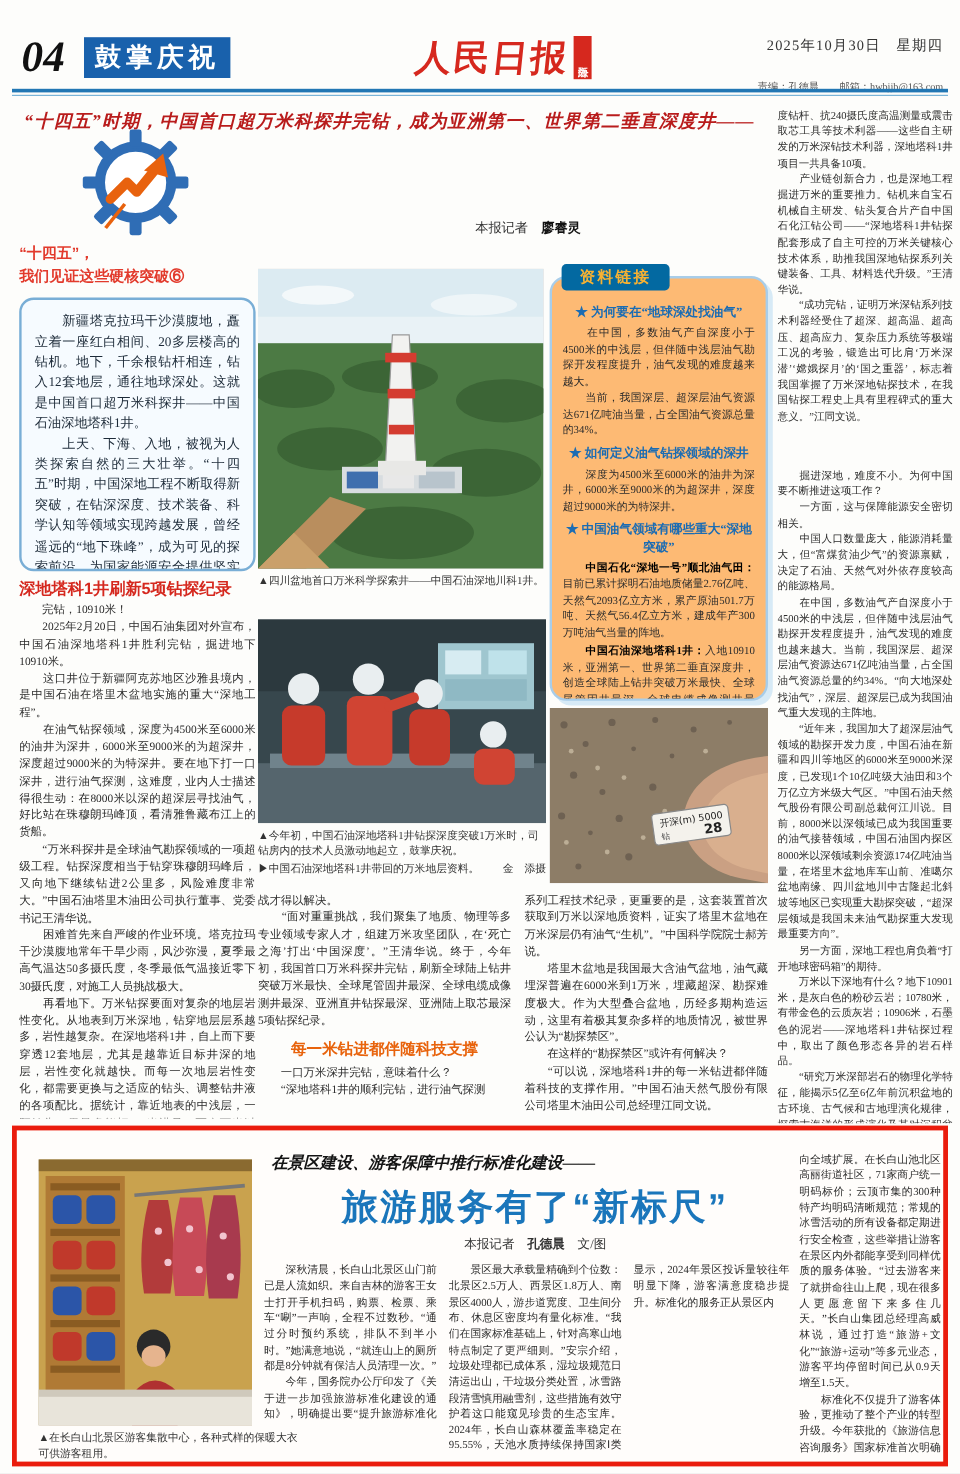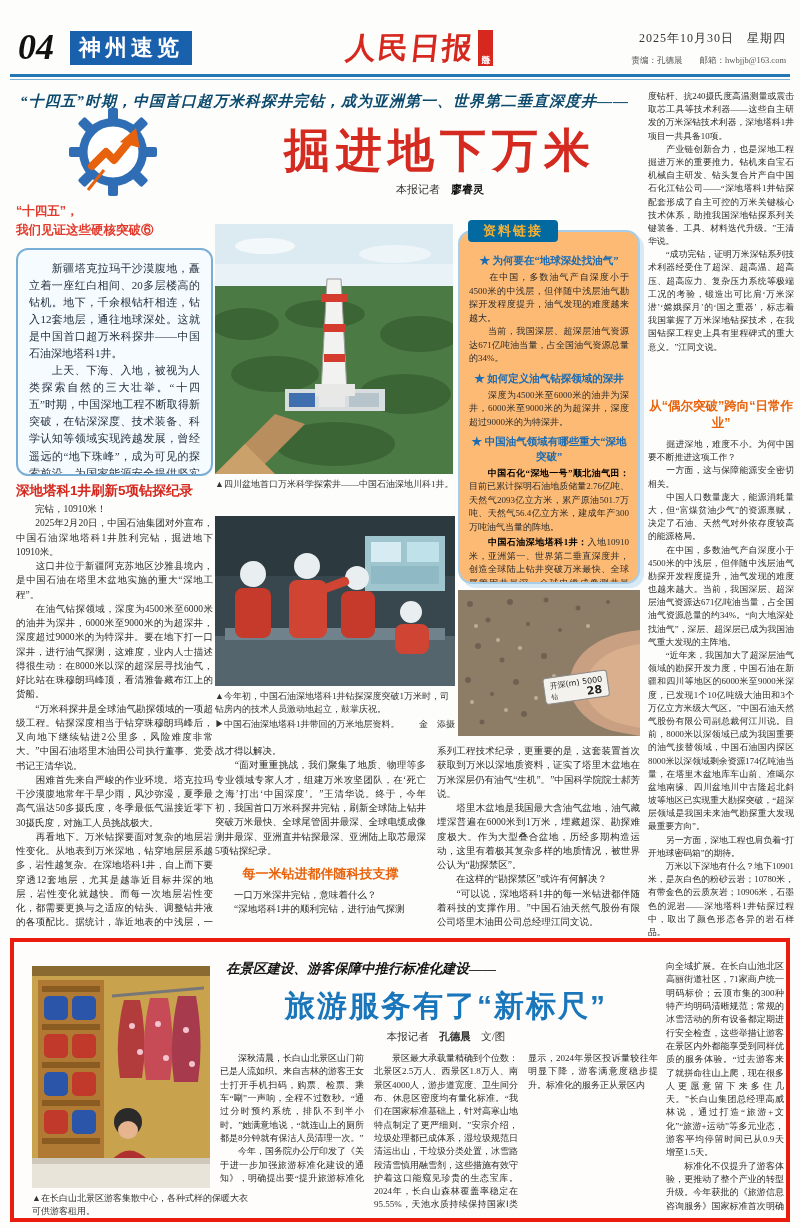--- a/index.html
+++ b/index.html
@@ -9,24 +9,24 @@
 
   
   .hdr-rule { position:absolute; left:10px; right:10px; top:74px; border-top:3px solid #2277b4; }
   .hdr-rule2 { position:absolute; left:10px; right:10px; top:79px; border-top:1px solid #7ab4d8; }
   .pagenum { position:absolute; left:18px; top:26px; font-size:36px; font-weight:bold; font-style:italic; color:#111; font-family:"Liberation Serif",serif; }
   .section-box { position:absolute; left:70px; top:31px; width:122px; height:34px; background:#1961ac; color:#fff; font-weight:bold; font-size:22px; letter-spacing:4px; text-align:center; line-height:34px; font-family:"Liberation Sans",sans-serif; }
   .masthead { position:absolute; left:330px; top:28px; width:160px; text-align:center; color:#d6281e; font-weight:bold; font-size:30px; letter-spacing:2px; transform:skewX(-6deg); }
   .seal { position:absolute; left:478px; top:30px; width:15px; height:36px; background:#d6281e; color:#fff; font-size:9px; writing-mode:vertical-rl; text-align:center; line-height:15px; font-family:"Liberation Sans",sans-serif; }
   .dateline { position:absolute; right:14px; top:30px; text-align:right; color:#333; }
   .dateline .d1 { font-size:12px; letter-spacing:1px; }
-  .dateline .d2 { font-size:8.5px; color:#555; margin-top:8px; }
+  .dateline .d2 { font-size:8.5px; color:#555; margin-top:20px; }
 
   
-  .kicker { position:absolute; left:20px; top:92px; width:620px; font-size:15px; font-weight:bold; font-style:italic; color:#0c4a6e; letter-spacing:1px; }
+  .kicker { position:absolute; left:20px; top:92px; width:620px; font-size:15px; font-weight:bold; font-style:italic; color:#b91c1c; letter-spacing:1px; }
   .headline { position:absolute; left:255px; top:120px; width:370px; text-align:center; font-size:46px; font-weight:bold; color:#d42a20; letter-spacing:6px; }
   .byline { position:absolute; left:255px; top:182px; width:370px; text-align:center; font-size:11px; color:#333; }
   .byline b { color:#111; }
 
   .logo-wrap { position:absolute; left:48px; top:104px; width:130px; height:96px; }
   .logo-caption { position:absolute; left:16px; top:202px; width:180px; color:#e23a2c; font-weight:bold; font-size:12.5px; line-height:1.5; font-family:"Liberation Sans",sans-serif; }
 
   .intro-box { position:absolute; left:16px; top:248px; width:197px; height:228px; border:2px solid #79aed6; border-radius:12px; background:#f6fbff; padding:10px 11px; font-size:11px; line-height:1.55; text-align:justify; color:#1c2a38; white-space:pre-line; overflow:hidden; }
   .left-subhead { position:absolute; left:16px; top:482px; width:197px; font-size:13.5px; font-weight:bold; color:#d5281e; font-family:"Liberation Sans",sans-serif; }
   .col { font-size:9.5px; line-height:1.5; text-align:justify; color:#2b2b2b; white-space:pre-line; overflow:hidden; }
@@ -73,32 +73,31 @@
   .rb-c4 { left:652px; top:18px; width:118px; height:252px; }
 
   svg text { font-family:"DejaVu Sans",sans-serif; }
 </style>
 </head>
 <body>
 
 <div class="page">
 
   <div class="pagenum">04</div>
-  <div class="section-box">神州速览</div>
+  <div class="section-box">鼓掌庆祝</div>
   <div class="masthead">人民日报</div>
   <div class="seal">海外版</div>
   <div class="dateline">
     <div class="d1">2025年10月30日　星期四</div>
     <div class="d2">责编：孔德晨　　邮箱：hwbjjb@163.com</div>
   </div>
   <div class="hdr-rule"></div>
   <div class="hdr-rule2"></div>
 
   <div class="kicker">“十四五”时期，中国首口超万米科探井完钻，成为亚洲第一、世界第二垂直深度井——</div>
-  <div class="headline">掘进地下万米</div>
   <div class="byline">
     <span>本报记者</span>　<b>廖睿灵</b>
   </div>
 
   <div class="logo-wrap">
     <svg width="130" height="96" viewBox="0 0 130 96">
       <g fill="#2f6db5">
         <circle cx="65" cy="48" r="34"></circle>
         <g>
           <rect x="60" y="4" width="10" height="14" rx="2"></rect>
@@ -266,21 +265,20 @@
   </div>
   <div class="col colB">系列工程技术纪录，更重要的是，这套装置首次获取到万米以深地质资料，证实了塔里木盆地在万米深层仍有油气“生机”。”中国科学院院士郝芳说。
 　　塔里木盆地是我国最大含油气盆地，油气藏埋深普遍在6000米到1万米，埋藏超深、勘探难度极大。作为大型叠合盆地，历经多期构造运动，这里有着极其复杂多样的地质情况，被世界公认为“勘探禁区”。
 　　在这样的“勘探禁区”或许有何解决？
 　　“可以说，深地塔科1井的每一米钻进都伴随着科技的支撑作用。”中国石油天然气股份有限公司塔里木油田公司总经理江同文说。</div>
 
   <div class="right-col">
     <div class="col rc1">度钻杆、抗240摄氏度高温测量或震击取芯工具等技术利器——这些自主研发的万米深钻技术利器，深地塔科1井项目一共具备10项。
 　　产业链创新合力，也是深地工程掘进万米的重要推力。钻机来自宝石机械自主研发、钻头复合片产自中国石化江钻公司——“深地塔科1井钻探配套形成了自主可控的万米关键核心技术体系，助推我国深地钻探系列关键装备、工具、材料迭代升级。”王清华说。
 　　“成功完钻，证明万米深钻系列技术利器经受住了超深、超高温、超高压、超高应力、复杂压力系统等极端工况的考验，锻造出可比肩‘万米深潜’‘嫦娥探月’的‘国之重器’，标志着我国掌握了万米深地钻探技术，在我国钻探工程史上具有里程碑式的重大意义。”江同文说。</div>
-    <div class="right-subhead">从“偶尔突破”跨向“日常作业”</div>
     <div class="col rc2">　　掘进深地，难度不小。为何中国要不断推进这项工作？
 　　一方面，这与保障能源安全密切相关。
 　　中国人口数量庞大，能源消耗量大，但“富煤贫油少气”的资源禀赋，决定了石油、天然气对外依存度较高的能源格局。
 　　在中国，多数油气产自深度小于4500米的中浅层，但伴随中浅层油气勘探开发程度提升，油气发现的难度也越来越大。当前，我国深层、超深层油气资源达671亿吨油当量，占全国油气资源总量的约34%。“向大地深处找油气”，深层、超深层已成为我国油气重大发现的主阵地。
 　　“近年来，我国加大了超深层油气领域的勘探开发力度，中国石油在新疆和四川等地区的6000米至9000米深度，已发现1个10亿吨级大油田和3个万亿立方米级大气区。”中国石油天然气股份有限公司副总裁何江川说。目前，8000米以深领域已成为我国重要的油气接替领域，中国石油国内探区8000米以深领域剩余资源174亿吨油当量，在塔里木盆地库车山前、准噶尔盆地南缘、四川盆地川中古隆起北斜坡等地区已实现重大勘探突破，“超深层领域是我国未来油气勘探重大发现最重要方向”。
 　　另一方面，深地工程也肩负着“打开地球密码箱”的期待。
 　　万米以下深地有什么？地下10901米，是灰白色的粉砂云岩；10780米，有带金色的云质灰岩；10906米，石墨色的泥岩——深地塔科1井钻探过程中，取出了颜色形态各异的岩石样品。
 　　“研究万米深部岩石的物理化学特征，能揭示5亿至6亿年前沉积盆地的古环境、古气候和古地理演化规律，探索古海洋的形成演化及其对沉积盆地发育的控制作用。”何江川说。掘进万米深地，还能研究超高温压条件下油气的生成机理、相态的变化规律和析出效率、油气储集层发育情况和油气富集的分布规律。这将有力支撑地球深部结构与物质组成、地球演化、气候变迁等重大基础科学问题研究。
 　　万米科探井的成功完钻，更是中国钻探工作从“偶尔突破”跨向“日常作业”的生动注脚。
 　　“十四五”时期，中国深地资源开发按下加速键。在四川盆地川东北地区，我国第二口万米科探井——中国石油深地川科1井的钻井平台上，钻杆正加速向地下万米掘进；在山西省西部，我国最大煤层气田——中国石油大吉气田年产能突破25亿立方米，成为我国天然气产量增长的重要接替资源；在新疆，中国石化“深地一号”顺北油气田，150多口深井平均深度在8000米以下。目前，“深地一号”已累计探明石油地质储量2.76亿吨、天然气2093亿立方米，累产原油501.7万吨、天然气56.4亿立方米，建成年产300万吨油气当量的阵地。

